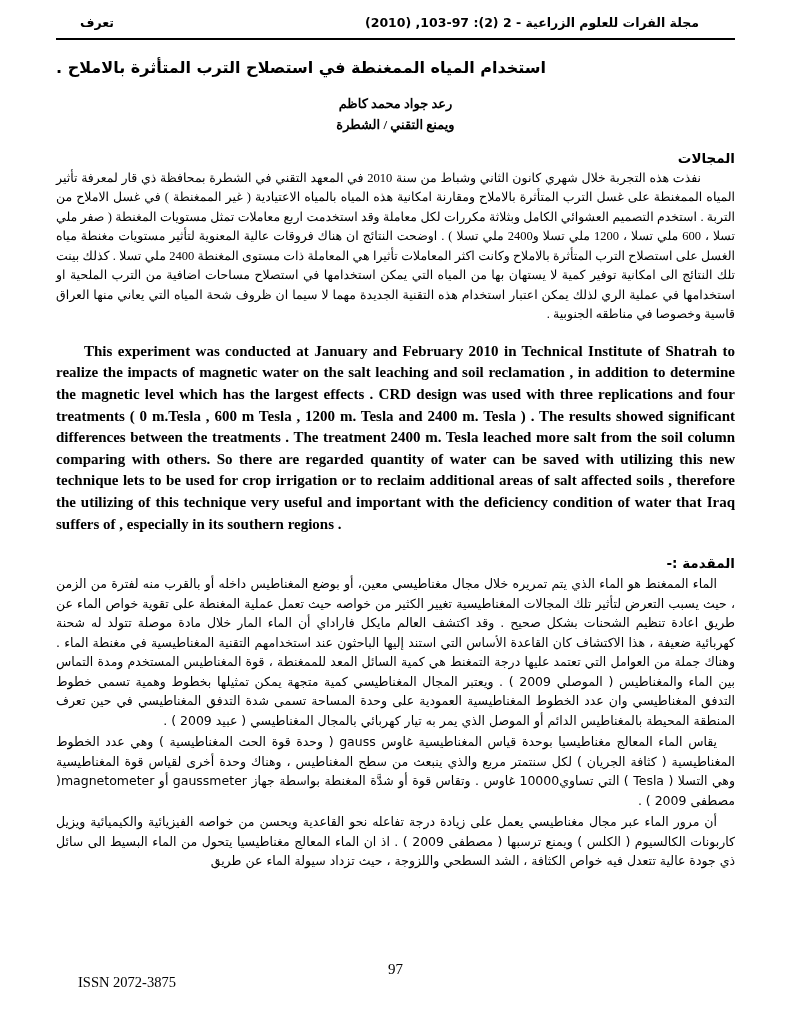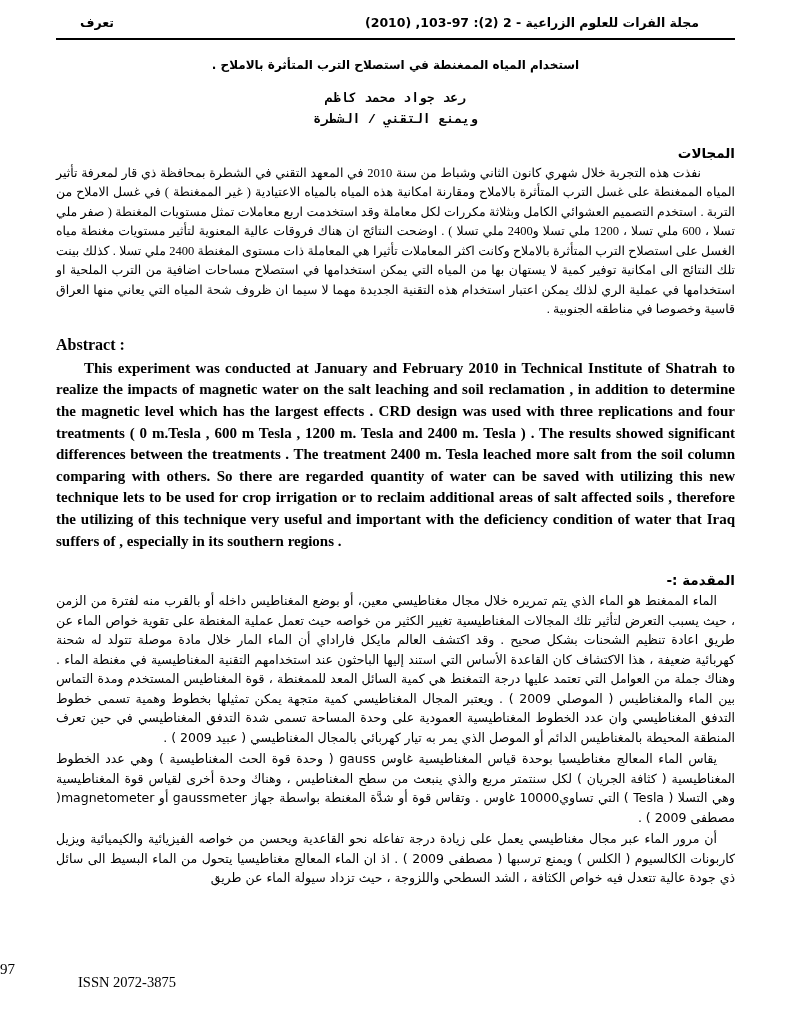--- a/index.html
+++ b/index.html
@@ -28,30 +28,30 @@
     padding: 2px 36px 0 24px;
   }
   .header-rule {
     border: none;
     border-top: 2px solid #000;
     margin: 8px 0 0 0;
   }
   
   .article-title {
     direction: rtl;
-    text-align: center;
+    text-align: left;
     font-family: "DejaVu Sans", sans-serif;
     font-weight: bold;
-    font-size: 12px;
+    font-size: 16px;
     margin: 18px 0 0 0;
   }
   .author-block {
     direction: rtl;
     text-align: center;
-    font-family: Liberation Mono, monospace;
+    font-family: Liberation Serif, serif;
     font-weight: bold;
     font-size: 13px;
     margin-top: 16px;
     line-height: 1.65;
   }
   
   .ar-section { direction: rtl; }
   .ar-heading {
     font-family: "DejaVu Sans", sans-serif;
     font-weight: bold;
@@ -84,21 +84,21 @@
     margin: 0;
     font-weight: bold;
   }
   .intro-heading { margin-top: 20px; }
   
   .page-number {
     position: absolute;
     bottom: 46px;
     left: 0;
     width: 100%;
-    text-align: left;
+    text-align: center;
     font-family: "Liberation Serif", "DejaVu Serif", serif;
     font-size: 15px;
   }
   .issn {
     position: absolute;
     bottom: 33px;
     left: 78px;
     font-family: "Liberation Serif", "DejaVu Serif", serif;
     font-size: 14.5px;
   }
@@ -123,21 +123,20 @@
       <div>رعد جواد محمد كاظم</div>
       <div>ويمنع التقني / الشطرة</div>
     </div>
 
     <section class="ar-section">
       <h2 class="ar-heading">المجالات</h2>
       <p class="ar-body indent-ar">نفذت هذه التجربة خلال شهري كانون الثاني وشباط من سنة 2010 في المعهد التقني في الشطرة بمحافظة ذي قار لمعرفة تأثير المياه الممغنطة على غسل الترب المتأثرة بالاملاح ومقارنة امكانية هذه المياه بالمياه الاعتيادية ( غير الممغنطة ) في غسل الاملاح من التربة . استخدم التصميم العشوائي الكامل وبثلاثة مكررات لكل معاملة وقد استخدمت اربع معاملات تمثل مستويات المغنطة ( صفر ملي تسلا ، 600 ملي تسلا ، 1200 ملي تسلا و2400 ملي تسلا ) . اوضحت النتائج ان هناك فروقات عالية المعنوية لتأثير مستويات مغنطة مياه الغسل على استصلاح الترب المتأثرة بالاملاح وكانت اكثر المعاملات تأثيرا هي المعاملة ذات مستوى المغنطة 2400 ملي تسلا . كذلك بينت تلك النتائج الى امكانية توفير كمية لا يستهان بها من المياه التي يمكن استخدامها في استصلاح مساحات اضافية من الترب الملحية او استخدامها في عملية الري لذلك يمكن اعتبار استخدام هذه التقنية الجديدة مهما لا سيما ان ظروف شحة المياه التي يعاني منها العراق قاسية وخصوصا في مناطقه الجنوبية .</p>
     </section>
 
     <section class="en-section">
-      <h2 class="en-heading">Abstract :</h2>
       <p class="en-body">This experiment was conducted at January and February 2010 in Technical Institute of Shatrah to realize the impacts of magnetic water on the salt leaching and soil reclamation , in addition to determine the magnetic level which has the largest effects . CRD design was used with three replications and four treatments ( 0 m.Tesla , 600 m Tesla , 1200 m. Tesla and 2400 m. Tesla ) . The results showed significant differences between the treatments . The treatment 2400 m. Tesla leached more salt from the soil column comparing with others. So there are regarded quantity of water can be saved with utilizing this new technique lets to be used for crop irrigation or to reclaim additional areas of salt affected soils , therefore the utilizing of this technique very useful and important with the deficiency  condition of water that Iraq suffers of , especially in its southern regions .</p>
     </section>
 
     <section class="ar-section">
       <h2 class="ar-heading intro-heading">المقدمة :-</h2>
       <p class="ar-body indent-ar-sm">الماء الممغنط هو الماء الذي يتم تمريره خلال مجال مغناطيسي معين، أو بوضع المغناطيس داخله أو بالقرب منه لفترة من الزمن ، حيث يسبب التعرض لتأثير تلك المجالات المغناطيسية تغيير الكثير من خواصه حيث تعمل عملية المغنطة على تقوية خواص الماء عن طريق اعادة تنظيم الشحنات بشكل صحيح . وقد اكتشف العالم مايكل فاراداي أن الماء المار خلال مادة موصلة تتولد له شحنة كهربائية ضعيفة ، هذا الاكتشاف كان القاعدة الأساس التي استند إليها الباحثون عند استخدامهم التقنية المغناطيسية في مغنطة الماء . وهناك جملة من العوامل التي تعتمد عليها درجة التمغنط هي كمية السائل المعد للممغنطة ، قوة المغناطيس المستخدم ومدة التماس بين الماء والمغناطيس ( الموصلي 2009 ) . ويعتبر المجال المغناطيسي كمية متجهة يمكن تمثيلها بخطوط وهمية تسمى خطوط التدفق المغناطيسي وان عدد الخطوط المغناطيسية العمودية على وحدة المساحة تسمى شدة التدفق المغناطيسي في حين تعرف المنطقة المحيطة بالمغناطيس الدائم أو الموصل الذي يمر به تيار كهربائي بالمجال المغناطيسي ( عبيد 2009 ) .</p>
       <p class="ar-body indent-ar-sm">يقاس الماء المعالج مغناطيسيا بوحدة قياس المغناطيسية غاوس gauss ( وحدة قوة الحث المغناطيسية ) وهي عدد الخطوط المغناطيسية ( كثافة الجريان ) لكل سنتمتر مربع والذي ينبعث من سطح المغناطيس ، وهناك وحدة أخرى لقياس قوة المغناطيسية وهي التسلا ( Tesla ) التي تساوي10000 غاوس . وتقاس قوة أو شدَّة المغنطة بواسطة جهاز gaussmeter أو magnetometer( مصطفى 2009 ) .</p>
       <p class="ar-body indent-ar-sm">أن مرور الماء عبر مجال مغناطيسي يعمل على زيادة درجة تفاعله نحو القاعدية ويحسن من خواصه الفيزيائية والكيميائية ويزيل كاربونات الكالسيوم ( الكلس ) ويمنع ترسبها ( مصطفى 2009 ) . اذ ان الماء المعالج مغناطيسيا يتحول من الماء البسيط الى سائل ذي جودة عالية تتعدل فيه خواص الكثافة ، الشد السطحي واللزوجة ، حيث تزداد سيولة الماء عن طريق</p>
     </section>
 

